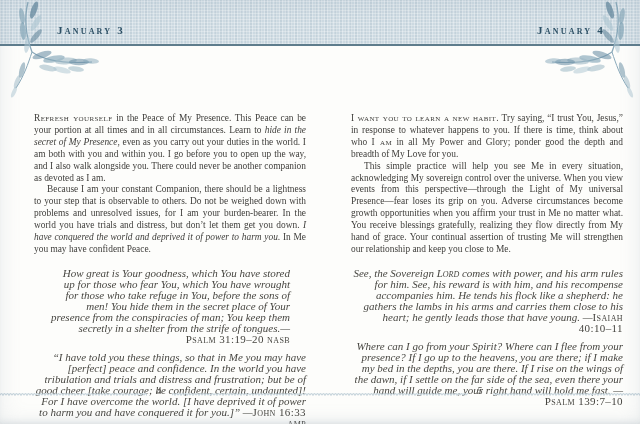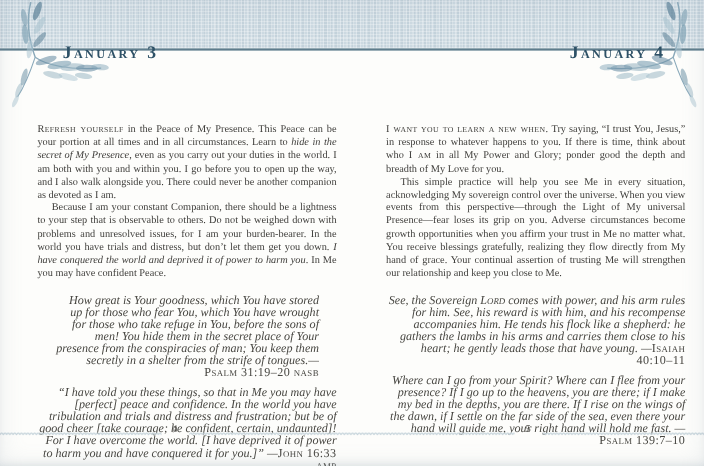--- a/index.html
+++ b/index.html
@@ -17,22 +17,22 @@
     background-image:
       repeating-linear-gradient(90deg, rgba(255,255,255,.30) 0 1px, rgba(0,0,0,0) 1px 3px),
       repeating-linear-gradient(0deg,  rgba(255,255,255,.28) 0 1px, rgba(0,0,0,0) 1px 3px),
       repeating-linear-gradient(90deg, rgba(118,146,163,.10) 0 2px, rgba(0,0,0,0) 2px 5px);
   }
   .rule{
     position:absolute;left:0;top:44px;width:640px;height:2px;
     background:#5e7c8c;
   }
   .header-label{
-    position:absolute;top:40px;
-    font-size:16px;font-weight:600;letter-spacing:2.2px;
+    position:absolute;top:24px;
+    font-size:11px;font-weight:600;letter-spacing:2.2px;
     font-variant-caps:small-caps;
     color:#2e5166;white-space:nowrap;z-index:3;
   }
   .hl-left{left:57px;}
   .hl-right{right:35px;}
 
   
   .ornament{position:absolute;top:0;width:100px;height:100px;z-index:5;pointer-events:none;}
   .orn-left{left:2px;}
   .orn-right{right:-2px;transform:scaleX(-1);}
@@ -132,21 +132,21 @@
   <div class="header-label hl-left">January 3</div>
   <div class="header-label hl-right">January 4</div>
 
   <div class="page-body pb-left">
       <div class="paragraph"><span class="seg-smallcaps">Refresh yourself</span><span class="seg-normal"> in the Peace of My Presence. This Peace can be your portion at all times and in all circumstances. Learn to </span><span class="seg-italic">hide in the secret of My Presence</span><span class="seg-normal">, even as you carry out your duties in the world. I am both with you and within you. I go before you to open up the way, and I also walk alongside you. There could never be another companion as devoted as I am.</span></div>
       <div class="paragraph indent"><span class="seg-normal">Because I am your constant Companion, there should be a lightness to your step that is observable to others. Do not be weighed down with problems and unresolved issues, for I am your burden-bearer. In the world you have trials and distress, but don’t let them get you down. </span><span class="seg-italic">I have conquered the world and deprived it of power to harm you</span><span class="seg-normal">. In Me you may have confident Peace.</span></div>
       <div class="quote narrow"><span class="seg-italic">How great is Your goodness, which You have stored up for those who fear You, which You have wrought for those who take refuge in You, before the sons of men! You hide them in the secret place of Your presence from the conspiracies of man; You keep them secretly in a shelter from the strife of tongues.—</span><span class="seg-smallcaps">Psalm 31:19–20 nasb</span></div>
       <div class="quote"><span class="seg-italic">“I have told you these things, so that in Me you may have [perfect] peace and confidence. In the world you have tribulation and trials and distress and frustration; but be of good cheer [take courage; be confident, certain, undaunted]! For I have overcome the world. [I have deprived it of power to harm you and have conquered it for you.]” —</span><span class="seg-smallcaps">John 16:33 amp</span></div>
     </div>
   <div class="page-body pb-right">
-      <div class="paragraph"><span class="seg-smallcaps">I want you to learn a new when.</span><span class="seg-normal"> Try saying, “I trust You, Jesus,” in response to whatever happens to you. If there is time, think about who </span><span class="seg-smallcaps">I am</span><span class="seg-normal"> in all My Power and Glory; ponder good the depth and breadth of My Love for you.</span></div>
+      <div class="paragraph"><span class="seg-smallcaps">I want you to learn a new habit.</span><span class="seg-normal"> Try saying, “I trust You, Jesus,” in response to whatever happens to you. If there is time, think about who </span><span class="seg-smallcaps">I am</span><span class="seg-normal"> in all My Power and Glory; ponder good the depth and breadth of My Love for you.</span></div>
       <div class="paragraph indent"><span class="seg-normal">This simple practice will help you see Me in every situation, acknowledging My sovereign control over the universe. When you view events from this perspective—through the Light of My universal Presence—fear loses its grip on you. Adverse circumstances become growth opportunities when you affirm your trust in Me no matter what. You receive blessings gratefully, realizing they flow directly from My hand of grace. Your continual assertion of trusting Me will strengthen our relationship and keep you close to Me.</span></div>
       <div class="quote"><span class="seg-italic">See, the Sovereign </span><span class="seg-italic-smallcaps">Lord</span><span class="seg-italic"> comes with power, and his arm rules for him. See, his reward is with him, and his recompense accompanies him. He tends his flock like a shepherd: he gathers the lambs in his arms and carries them close to his heart; he gently leads those that have young. —</span><span class="seg-smallcaps">Isaiah 40:10–11</span></div>
       <div class="quote"><span class="seg-italic">Where can I go from your Spirit? Where can I flee from your presence? If I go up to the heavens, you are there; if I make my bed in the depths, you are there. If I rise on the wings of the dawn, if I settle on the far side of the sea, even there your hand will guide me, your right hand will hold me fast. —</span><span class="seg-smallcaps">Psalm 139:7–10</span></div>
     </div>
 
   <div class="wave wave-1">
     <svg preserveAspectRatio="none">
         <rect width="100%" height="100%" fill="url(#scallop)"></rect>
       </svg>
   </div>

